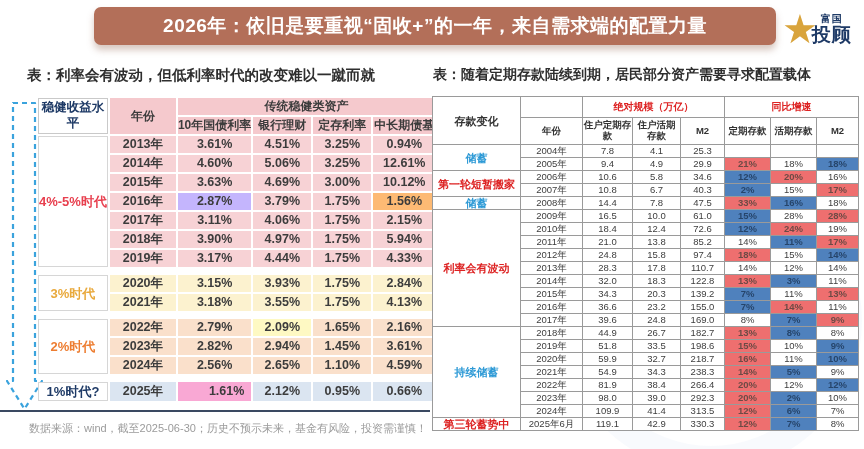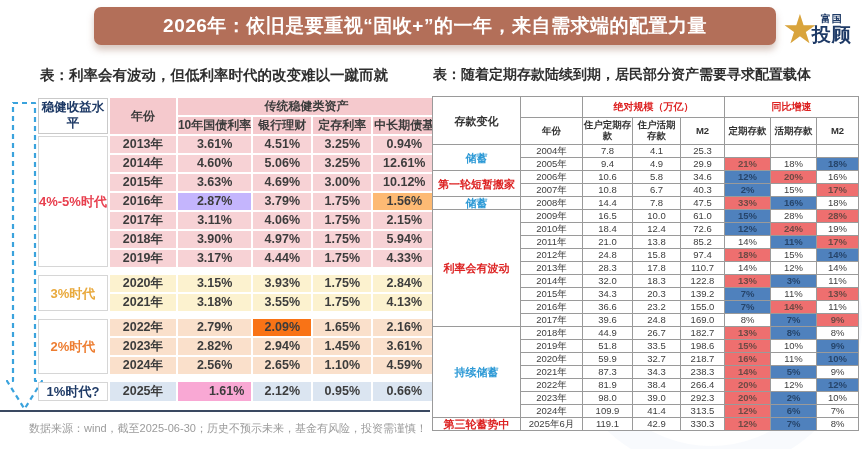--- a/index.html
+++ b/index.html
@@ -22,21 +22,21 @@
   .logo{
     position:absolute;right:6px;top:2px;width:76px;height:54px;
     display:flex;align-items:center;justify-content:flex-start;
   }
   .logo-star{color:#d9a43c;font-size:40px;line-height:40px;margin-right:-6px;}
   .logo-text{display:flex;flex-direction:column;align-items:center;line-height:1;}
   .logo-top{color:#1e3a66;font-size:10px;font-weight:800;letter-spacing:1px;}
   .logo-main{color:#1e3a66;font-size:19px;font-weight:800;letter-spacing:1px;margin-top:1px;}
   
   .sec-title{position:absolute;font-weight:800;color:#2e2e2e;white-space:nowrap;}
-  .sec-title.left{left:27px;top:66px;font-size:14.5px;margin-left:13px;}
+  .sec-title.left{left:27px;top:66px;font-size:14.5px;}
   .sec-title.right{left:433px;top:66px;font-size:14px;}
   
   .down-arrow{position:absolute;left:6px;top:100px;}
   
   .lt-wrap{position:absolute;left:36px;top:96px;}
   table.lt{border-collapse:separate;border-spacing:2px;table-layout:fixed;}
   .lt td,.lt th{
     text-align:center;padding:0;font-weight:700;color:#3c3c3c;
     font-size:12.5px;height:17px;line-height:17px;overflow:hidden;white-space:nowrap;
   }
@@ -189,21 +189,21 @@
           <td style="background: rgb(252, 242, 207);">1.75%</td>
           <td style="background: rgb(252, 242, 207);">4.13%</td>
         </tr>
         <tr class="gap">
           <td colspan="6"></td>
         </tr>
         <tr>
           <td class="era-label" rowspan="3" style="color: rgb(237, 125, 49);">2%时代</td>
           <td style="background: rgb(250, 224, 203);">2022年</td>
           <td style="background: rgb(250, 224, 203);">2.79%</td>
-          <td style="background: #f97316;">2.09%</td>
+          <td style="background: #fef9c3;">2.09%</td>
           <td style="background: rgb(250, 224, 203);">1.65%</td>
           <td style="background: rgb(250, 224, 203);">2.16%</td>
         </tr>
         <tr>
           <td style="background: rgb(250, 224, 203);">2023年</td>
           <td style="background: rgb(250, 224, 203);">2.82%</td>
           <td style="background: rgb(250, 224, 203);">2.94%</td>
           <td style="background: rgb(250, 224, 203);">1.45%</td>
           <td style="background: rgb(250, 224, 203);">3.61%</td>
         </tr>
@@ -417,21 +417,21 @@
           <td>2020年</td>
           <td>59.9</td>
           <td>32.7</td>
           <td>218.7</td>
           <td class="hl-r">16%</td>
           <td>11%</td>
           <td class="hl-b">10%</td>
         </tr>
         <tr>
           <td>2021年</td>
-          <td>87.3</td>
+          <td>54.9</td>
           <td>34.3</td>
           <td>238.3</td>
           <td class="hl-r">14%</td>
           <td class="hl-b">5%</td>
           <td>9%</td>
         </tr>
         <tr>
           <td>2022年</td>
           <td>81.9</td>
           <td>38.4</td>

